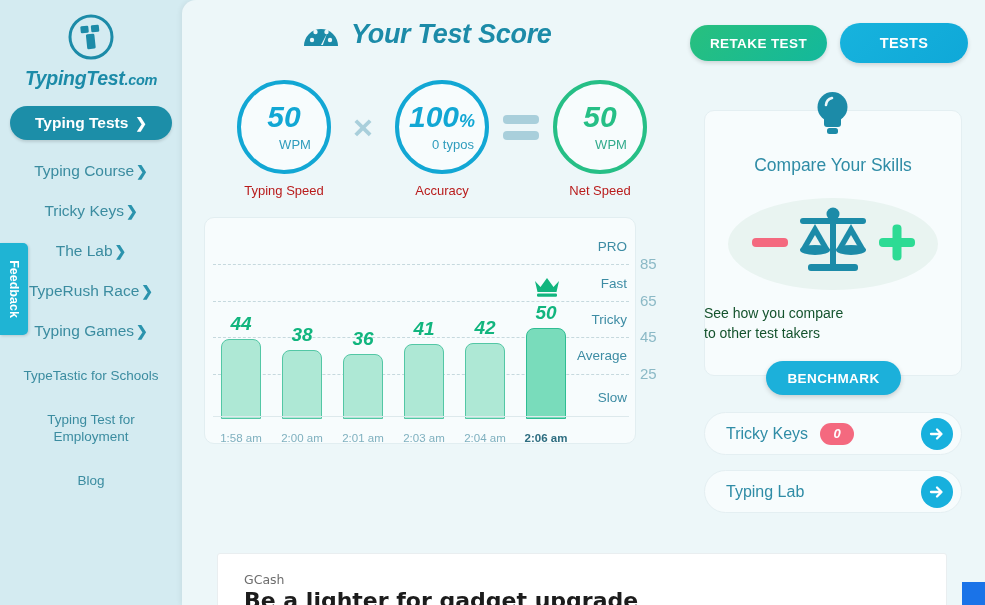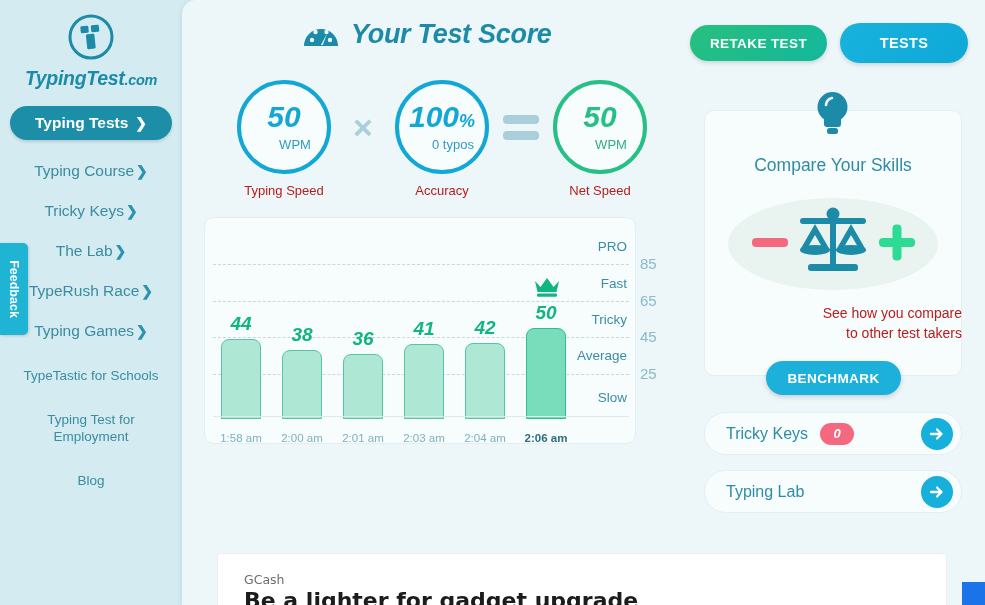--- a/index.html
+++ b/index.html
@@ -152,22 +152,22 @@
   #compare-title{
     position:absolute; left:522px; top:155px; width:258px; text-align:center;
     font-size:17.5px; color:#2f8ca6;
   }
   #scale-ill{
     position:absolute; left:546px; top:198px; width:210px; height:92px;
     background:#e9f4f1; border-radius:50%;
     display:flex; align-items:center; justify-content:center;
   }
   #compare-sub{
-    position:absolute; left:522px; top:303px; width:258px; text-align:right;
-    font-size:14px; line-height:20px; color:#b91c1c;
+    position:absolute; left:522px; top:303px; width:258px; text-align:left;
+    font-size:14px; line-height:20px; color:#14532d;
   }
   #btn-benchmark{
     position:absolute; left:584px; top:361px; width:135px; height:34px;
     border-radius:17px; border:none; cursor:pointer;
     background:#1cb0da; color:#fff; font-size:13.5px; font-weight:bold;
     letter-spacing:.4px; font-family:"Liberation Sans", sans-serif;
     box-shadow:0 2px 5px rgba(0,0,0,.17);
   }
   .link-row{
     position:absolute; left:522px; width:258px; height:43px;

